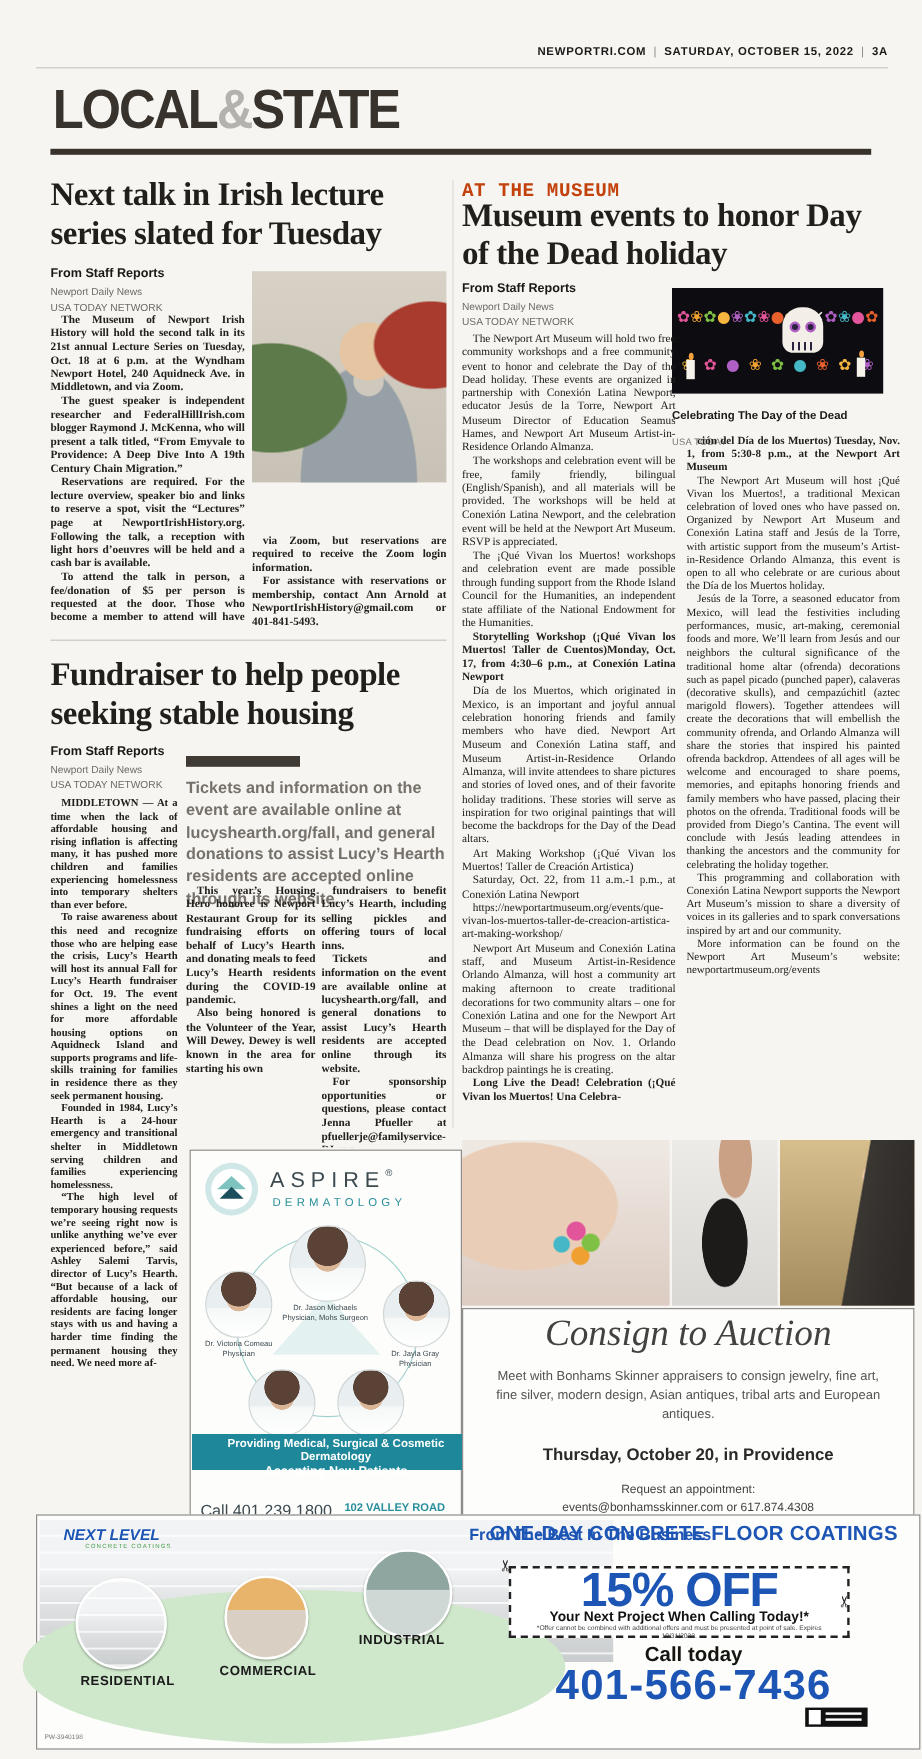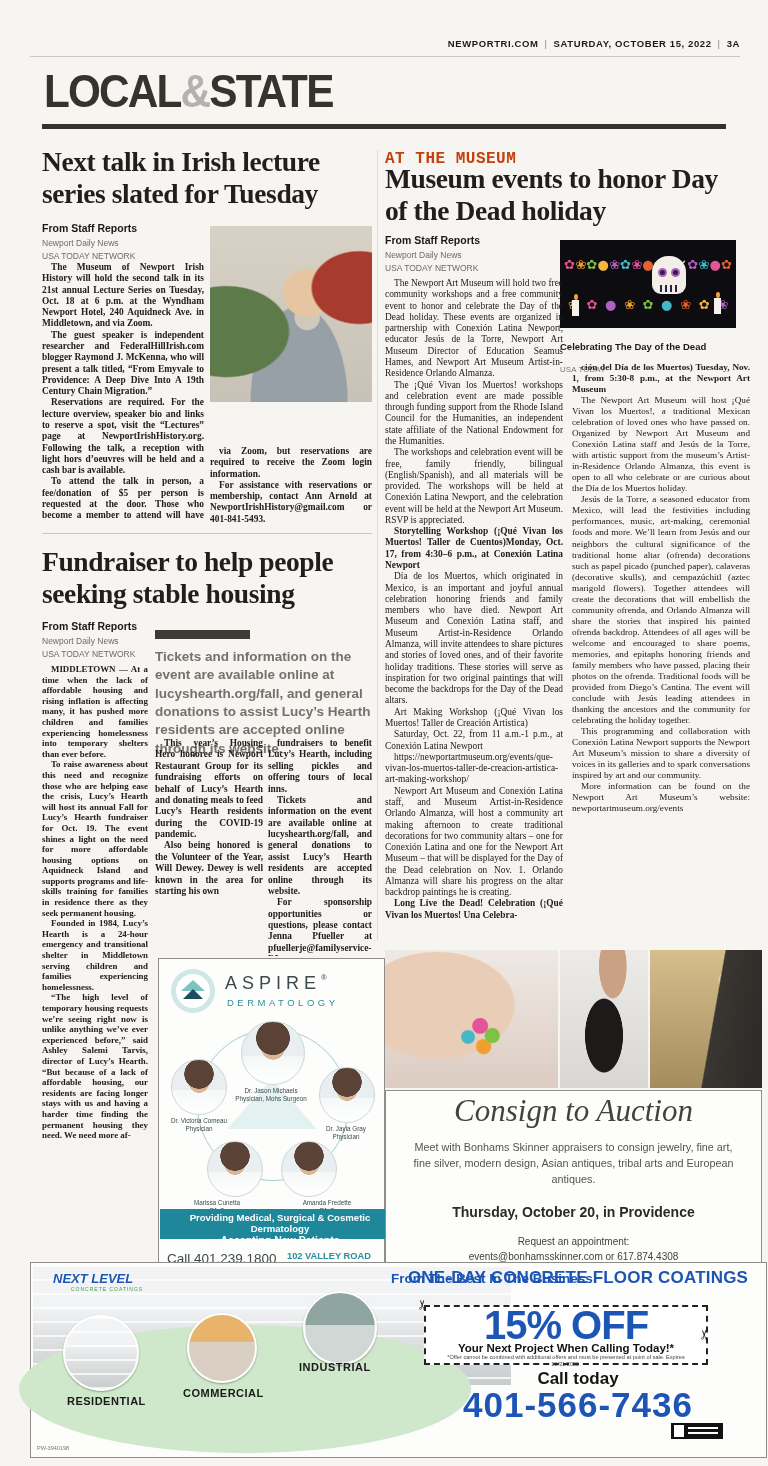--- a/index.html
+++ b/index.html
@@ -223,21 +223,21 @@
     <div class="abs plabel" style="top:240px;left:18px;width:80px;">
       <span>Marissa Cunetta</span><br>
       <span>PA-C</span>
     </div>
     <div class="abs portrait" style="top:182px;left:122px;width:54px;height:54px;"></div>
     <div class="abs plabel" style="top:240px;left:128px;width:80px;">
       <span>Amanda Fredette</span><br>
       <span>PA-C</span>
     </div>
 
-    <div class="abs aspire-banner" style="top:250px;left:1px;width:240px;height:30px;">
+    <div class="abs aspire-banner" style="top:236px;left:1px;width:240px;height:30px;">
       <div style="font-size:9.6px;padding-top:3px;">Providing Medical, Surgical &amp; Cosmetic Dermatology</div>
       <div style="font-size:10.5px;">Accepting New Patients</div>
     </div>
 
     <div class="abs" style="top:292px;left:8px;font-family:'Liberation Sans',sans-serif;font-size:13.5px;color:#3c4a50;">Call 401.239.1800</div>
     <div class="abs teal" style="top:310px;left:8px;font-family:'Liberation Sans',sans-serif;font-size:8.3px;">Accepting Same Day Requests</div>
     <div class="abs teal" style="top:292px;left:128px;font-family:'Liberation Sans',sans-serif;font-weight:bold;font-size:9.3px;">102 VALLEY ROAD</div>
     <div class="abs teal" style="top:302px;left:128px;font-family:'Liberation Sans',sans-serif;font-weight:bold;font-size:9.3px;">MIDDLETOWN, RI</div>
     <div class="abs" style="top:313px;left:128px;font-family:'Liberation Sans',sans-serif;font-weight:bold;font-size:8.6px;color:#3c4a50;">AspireDermatology.com</div>
   </div>
@@ -285,22 +285,22 @@
   <div class="abs candle" style="top:300px;left:572px;"></div>
   <div class="abs candle" style="top:298px;left:714px;"></div>
   <div class="abs caption" style="top:334px;left:560px;width:176px;">
     <span class="capb">Celebrating The Day of the Dead</span><br>
     <span class="capg">USA TODAY</span>
   </div>
 
   <div class="abs col c-mus1" style="top:278px;left:385px;width:178px;height:676px;">
 
   <p>The Newport Art Museum will hold two free community workshops and a free community event to honor and celebrate the Day of the Dead holiday. These events are organized in partnership with Conexión Latina Newport, educator Jesús de la Torre, Newport Art Museum Director of Education Seamus Hames, and Newport Art Museum Artist-in-Residence Orlando Almanza.</p>
+      <p>The workshops and celebration event will be free, family friendly, bilingual (English/Spanish), and all materials will be provided. The workshops will be held at Conexión Latina Newport, and the celebration event will be held at the Newport Art Museum. RSVP is appreciated.</p>
       <p>The ¡Qué Vivan los Muertos! workshops and celebration event are made possible through funding support from the Rhode Island Council for the Humanities, an independent state affiliate of the National Endowment for the Humanities.</p>
-      <p>The workshops and celebration event will be free, family friendly, bilingual (English/Spanish), and all materials will be provided. The workshops will be held at Conexión Latina Newport, and the celebration event will be held at the Newport Art Museum. RSVP is appreciated.</p>
       <p class="b">Storytelling Workshop (¡Qué Vivan los Muertos! Taller de Cuentos)Monday, Oct. 17, from 4:30–6 p.m., at Conexión Latina Newport</p>
       <p>Día de los Muertos, which originated in Mexico, is an important and joyful annual celebration honoring friends and family members who have died. Newport Art Museum and Conexión Latina staff, and Museum Artist-in-Residence Orlando Almanza, will invite attendees to share pictures and stories of loved ones, and of their favorite holiday traditions. These stories will serve as inspiration for two original paintings that will become the backdrops for the Day of the Dead altars.</p>
       <p>Art Making Workshop (¡Qué Vivan los Muertos! Taller de Creación Artistica)</p>
       <p>Saturday, Oct. 22, from 11 a.m.-1 p.m., at Conexión Latina Newport</p>
       <p>https://newportartmuseum.org/events/que-vivan-los-muertos-taller-de-creacion-artistica-art-making-workshop/</p>
       <p>Newport Art Museum and Conexión Latina staff, and Museum Artist-in-Residence Orlando Almanza, will host a community art making afternoon to create traditional decorations for two community altars – one for Conexión Latina and one for the Newport Art Museum – that will be displayed for the Day of the Dead celebration on Nov. 1. Orlando Almanza will share his progress on the altar backdrop paintings he is creating.</p>
       <p class="b">Long Live the Dead! Celebration (¡Qué Vivan los Muertos! Una Celebra-</p>
     </div>
   <div class="abs col c-mus2" style="top:362px;left:572px;width:178px;height:578px;">
 

